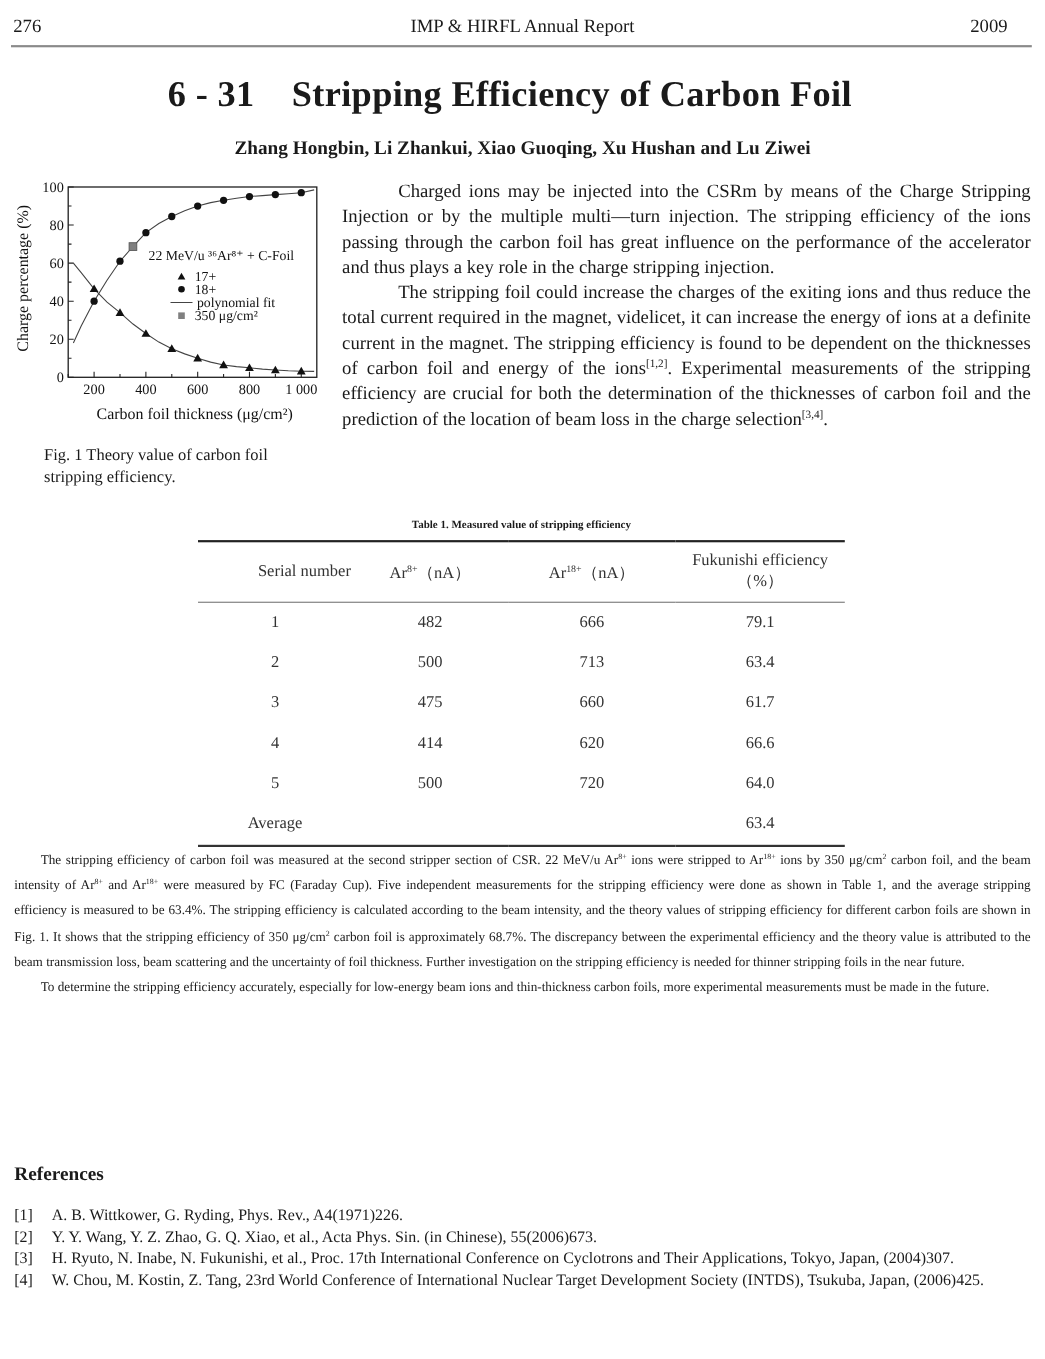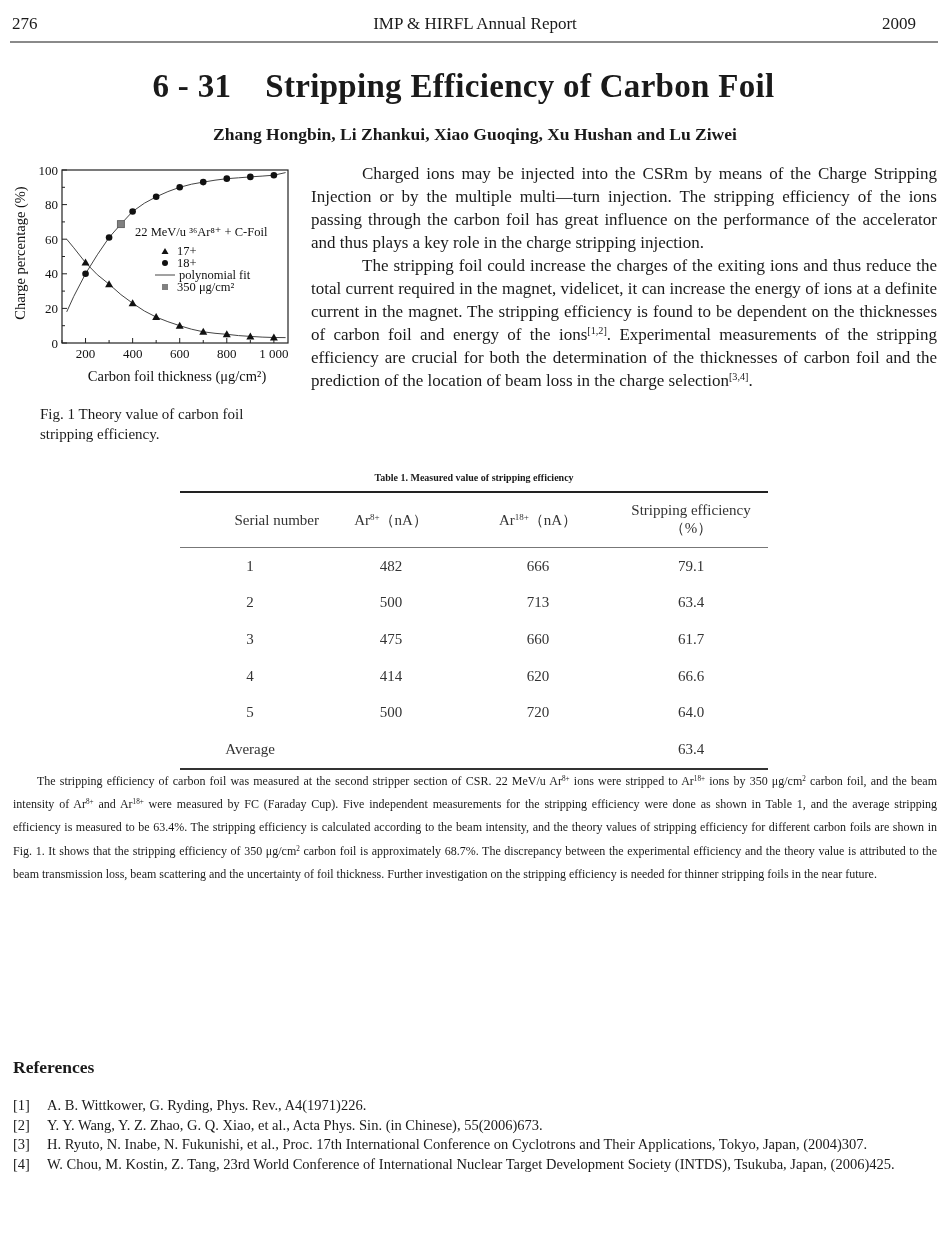--- a/index.html
+++ b/index.html
@@ -135,21 +135,21 @@
   <p><span>The stripping foil could increase the charges of the exiting ions and thus reduce the total current required in the magnet, videlicet, it can increase the energy of ions at a definite current in the magnet. The stripping efficiency is found to be dependent on the thicknesses of carbon foil and energy of the ions</span><sup>[1,2]</sup><span>. Experimental measurements of the stripping efficiency are crucial for both the determination of the thicknesses of carbon foil and the prediction of the location of beam loss in the charge selection</span><sup>[3,4]</sup><span>.</span></p>
 </div>
 
 <div class="abs table-caption">Table 1.    Measured value of stripping efficiency</div>
 <table class="data">
   <thead>
     <tr>
       <th class="c1">Serial number</th>
       <th class="c2"><span>Ar</span><sup>8+</sup><span>（nA）</span></th>
       <th class="c3"><span>Ar</span><sup>18+</sup><span>（nA）</span></th>
-      <th class="c4">Stripping efficiency（%）</th>
+      <th class="c4">Fukunishi efficiency（%）</th>
     </tr>
   </thead>
   <tbody id="table-body">
       <tr>
         <td class="c1">1</td>
         <td class="c2">482</td>
         <td class="c3">666</td>
         <td class="c4">79.1</td>
       </tr>
       <tr>
@@ -180,20 +180,21 @@
         <td class="c1">Average</td>
         <td class="c2"></td>
         <td class="c3"></td>
         <td class="c4">63.4</td>
       </tr>
     </tbody>
 </table>
 
 <div class="abs body-text">
   <p><span>The stripping efficiency of carbon foil was measured at the second stripper section of CSR. 22 MeV/u Ar</span><sup>8+</sup><span> ions were stripped to Ar</span><sup>18+</sup><span> ions by 350 μg/cm</span><sup>2</sup><span> carbon foil, and the beam intensity of Ar</span><sup>8+</sup><span> and Ar</span><sup>18+</sup><span> were measured by FC (Faraday Cup). Five independent measurements for the stripping efficiency were done as shown in Table 1, and the average stripping efficiency is measured to be 63.4%. The stripping efficiency is calculated according to the beam intensity, and the theory values of stripping efficiency for different carbon foils are shown in Fig. 1. It shows that the stripping efficiency of 350 μg/cm</span><sup>2</sup><span> carbon foil is approximately 68.7%. The discrepancy between the experimental efficiency and the theory value is attributed to the beam transmission loss, beam scattering and the uncertainty of foil thickness. Further investigation on the stripping efficiency is needed for thinner stripping foils in the near future.</span></p>
+  <p>To determine the stripping efficiency accurately, especially for low-energy beam ions and thin-thickness carbon foils, more experimental measurements must be made in the future.</p>
 </div>
 
 <div class="abs refs-head">References</div>
 <ul class="abs refs" id="refs">
     <li><span class="rnum">[1]</span><span>A. B. Wittkower, G. Ryding, Phys. Rev., A4(1971)226.</span></li>
     <li><span class="rnum">[2]</span><span>Y. Y. Wang, Y. Z. Zhao, G. Q. Xiao, et al., Acta Phys. Sin. (in Chinese), 55(2006)673.</span></li>
     <li><span class="rnum">[3]</span><span>H. Ryuto, N. Inabe, N. Fukunishi, et al., Proc. 17th International Conference on Cyclotrons and Their Applications, Tokyo, Japan, (2004)307.</span></li>
     <li><span class="rnum">[4]</span><span>W. Chou, M. Kostin, Z. Tang, 23rd World Conference of International Nuclear Target Development Society (INTDS), Tsukuba, Japan, (2006)425.</span></li>
   </ul>
 

